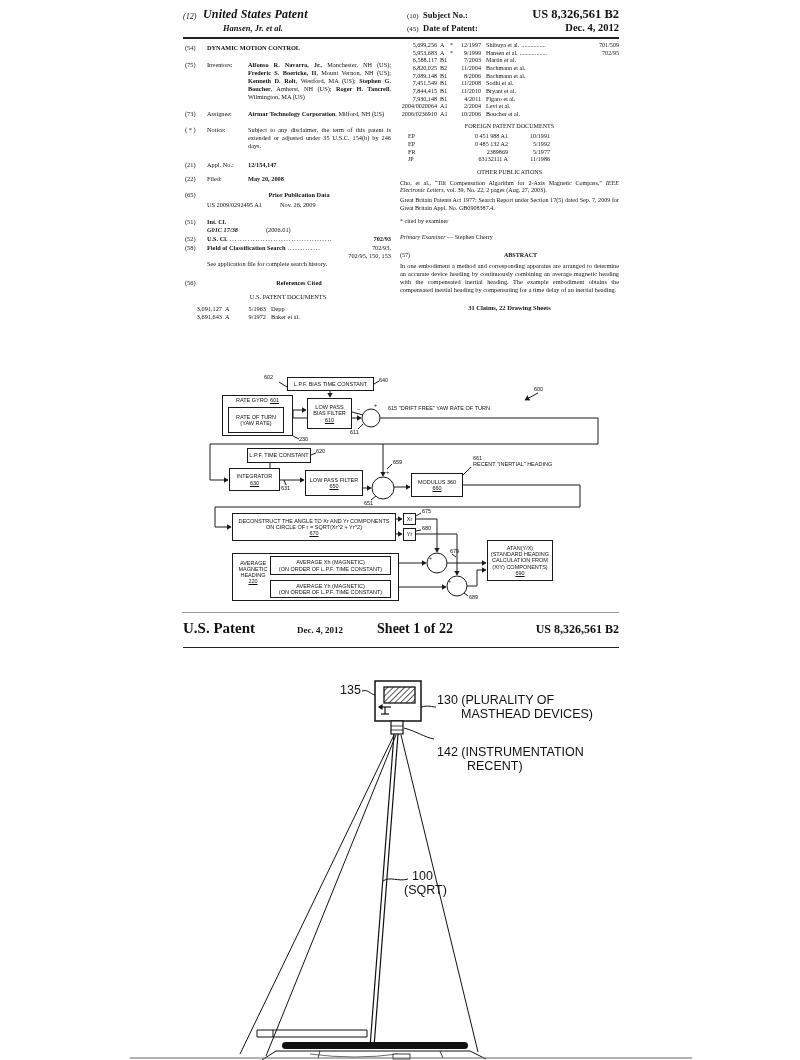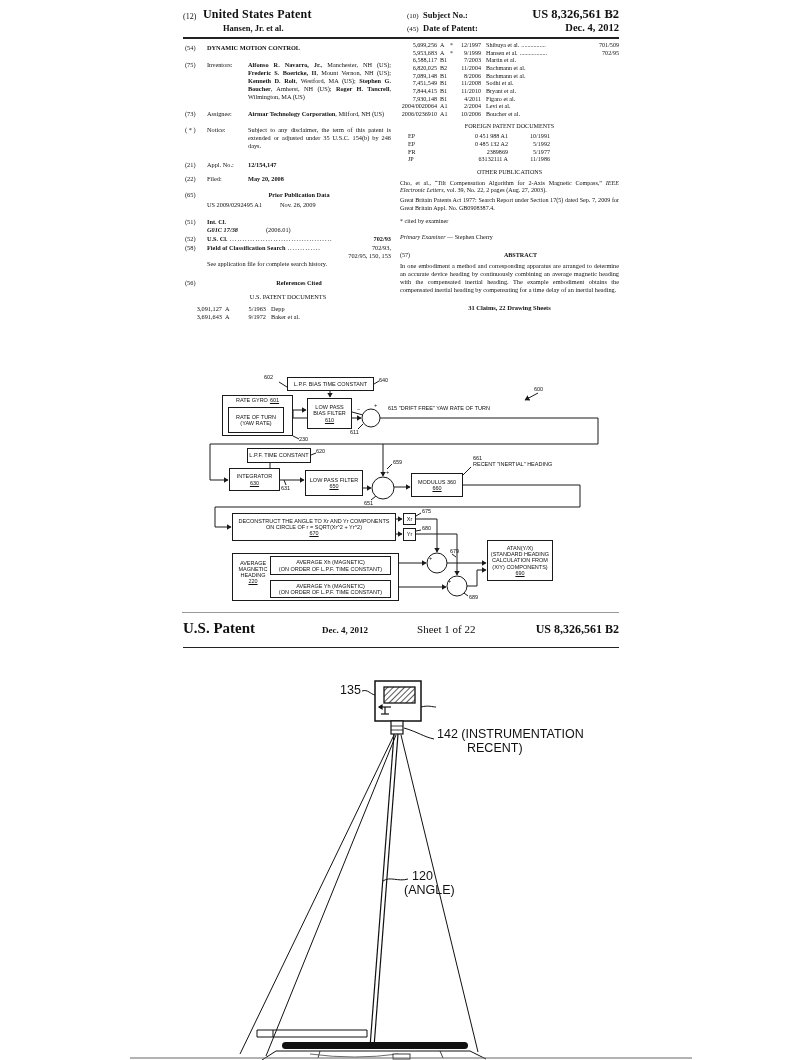--- a/index.html
+++ b/index.html
@@ -6,21 +6,21 @@
   body{width:800px;height:1060px;position:relative;overflow:hidden;
        font-family:"Liberation Serif",serif;color:#111;}
   .abs{position:absolute;}
   .seg-b{font-weight:bold;}
   .seg-i{font-style:italic;}
   .seg-bi{font-weight:bold;font-style:italic;}
 
   
   #header1{left:183px;top:7px;width:436px;}
   .h1row{display:flex;justify-content:space-between;}
-  .h1left{display:flex;}
+  .h1left{display:flex;font-style:italic;}
   .tag12{font-size:8px;margin-top:5px;width:20px;}
   .h1title{font-size:12px;font-weight:bold;letter-spacing:.2px;}
   .h1party{font-size:8.5px;font-weight:bold;margin-left:20px;margin-top:1px;}
   .h1right{width:212px;font-size:8.5px;}
   .h1r1,.h1r2{display:flex;align-items:baseline;}
   .smalltag{font-size:7px;width:16px;}
   .h1r1 b{font-weight:bold;}
   .pno{font-size:12.5px;font-weight:bold;margin-left:auto;}
   .pdate{font-size:10.5px;font-weight:bold;margin-left:auto;}
   #hrule1{left:183px;top:37px;width:436px;border-top:2px solid #222;}
@@ -57,24 +57,24 @@
   .dbx{position:absolute;border:1.3px solid #1a1a1a;background:#fff;display:flex;
        flex-direction:column;align-items:center;justify-content:center;
        text-align:center;color:#111;box-sizing:border-box;}
   .dbx.bold2{border-width:1.7px;}
   .dbx.topalign{justify-content:flex-start;padding-top:1px;}
   .dnum{text-decoration:underline;}
   .titleline{display:flex;gap:2px;}
   .dlab{position:absolute;white-space:nowrap;color:#111;}
 
   
-  #header2{left:183px;top:620px;width:436px;display:flex;align-items:baseline;gap:25px;}
+  #header2{left:183px;top:620px;width:436px;display:flex;align-items:baseline;}
   .h2title{font-size:15px;font-weight:bold;}
   .h2date{font-size:9px;font-weight:bold;margin-left:42px;}
-  .h2sheet{font-size:11px;font-weight:normal;margin-left:24px;}
+  .h2sheet{font-size:14px;font-weight:bold;margin-left:34px;}
   .h2no{font-size:12px;font-weight:bold;margin-left:auto;}
   #hrule2{left:183px;top:647px;width:436px;border-top:1.5px solid #222;}
 
   
   #boat{left:0;top:650px;width:800px;height:410px;}
   .blab{position:absolute;font-family:"Liberation Sans",sans-serif;
         font-size:12.5px;color:#111;white-space:nowrap;line-height:1.1;}
 </style>
 </head>
 <body>
@@ -540,21 +540,25 @@
       <path d="M276,401 L262,410" stroke-width="1"></path>
       <path d="M470,401 L486,409" stroke-width="1"></path>
       <path d="M320,401 L318,408" stroke-width="0.8"></path>
       <path d="M440,401 L443,408" stroke-width="0.8"></path>
       <path d="M310,404 Q355,410 398,404" stroke-width="0.8" stroke="#444"></path>
       <rect x="393" y="404" width="17" height="5" stroke-width="0.8" fill="#fff"></rect>
       <path d="M130,408 H692" stroke-width="1" stroke="#666"></path>
     </g>
   </svg>
   <div class="blab" style="left:340px;top:34px">135</div>
-  <div class="blab" style="left:437px;top:78px">
+  <div class="blab" style="left:437px;top:44px">
+    <div>130 (PLURALITY OF</div>
+    <div style="margin-left:24px">MASTHEAD DEVICES)</div>
+  </div>
+  <div class="blab" style="left:437px;top:96px">
     <div>142 (INSTRUMENTATION</div>
     <div style="margin-left:30px">RECENT)</div>
   </div>
   <div class="blab" style="left:412px;top:220px">
-    <div>120</div>
-    <div style="margin-left:-8px">(ANGLE)</div>
+    <div>100</div>
+    <div style="margin-left:-8px">(SQRT)</div>
   </div>
 </div>
 
 </body></html>

